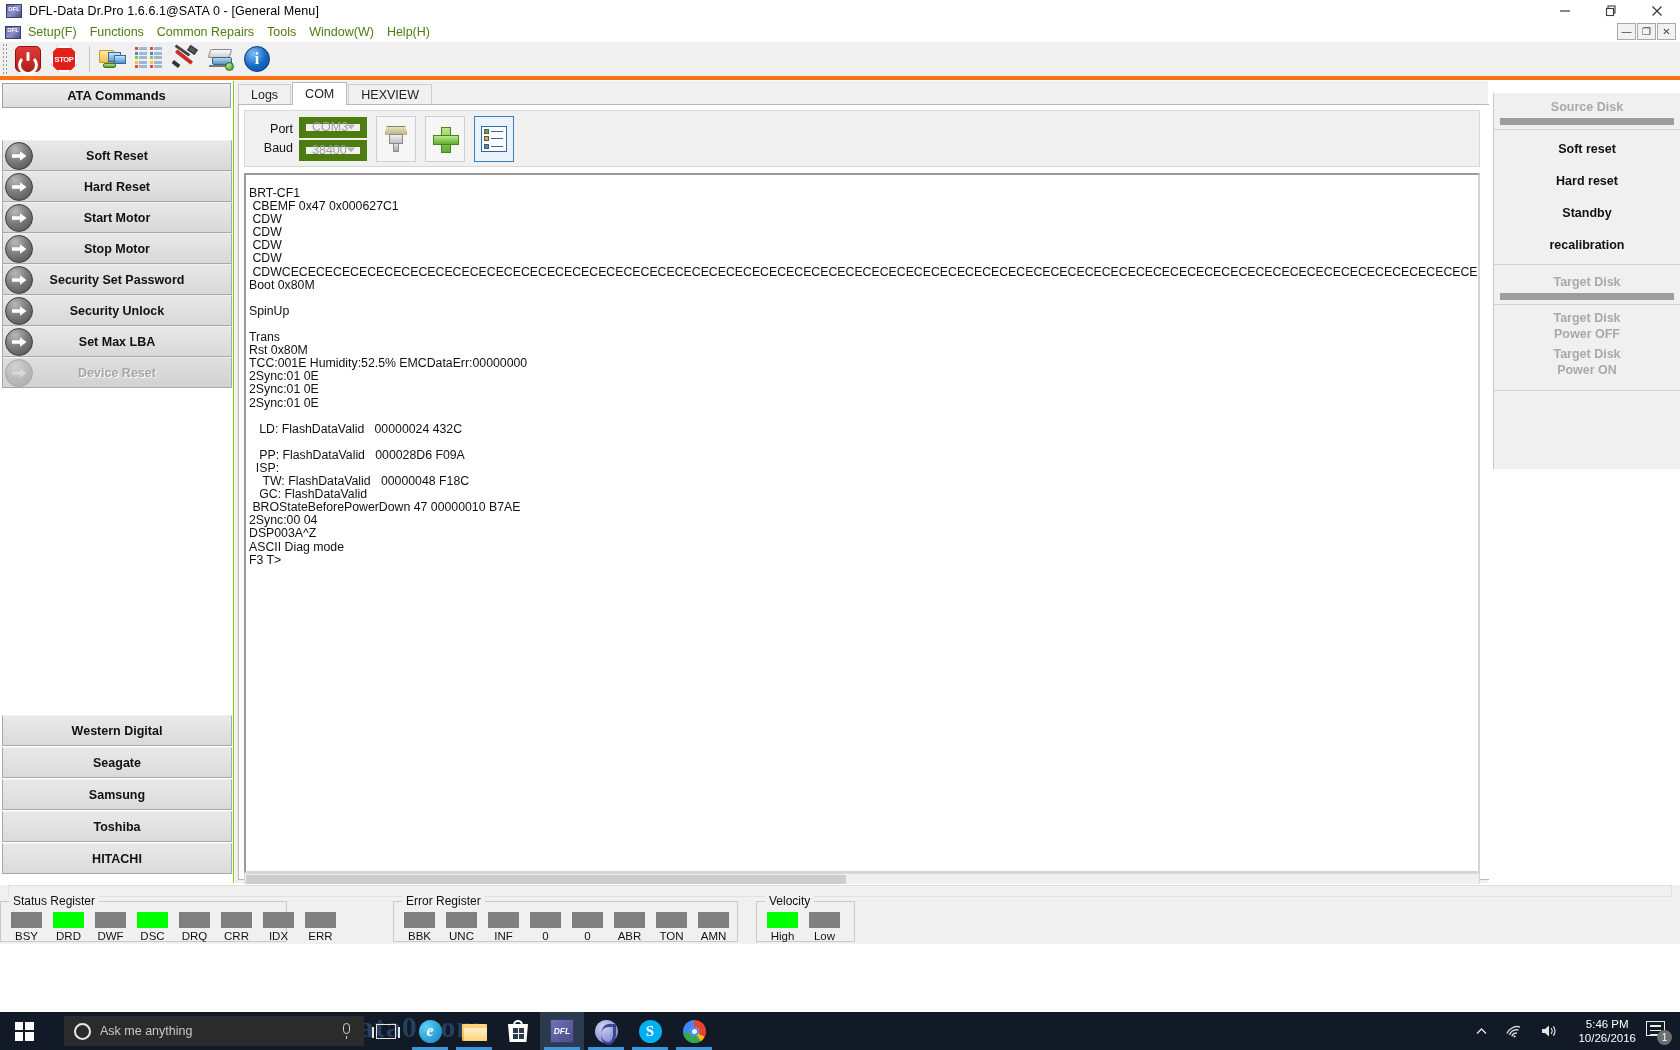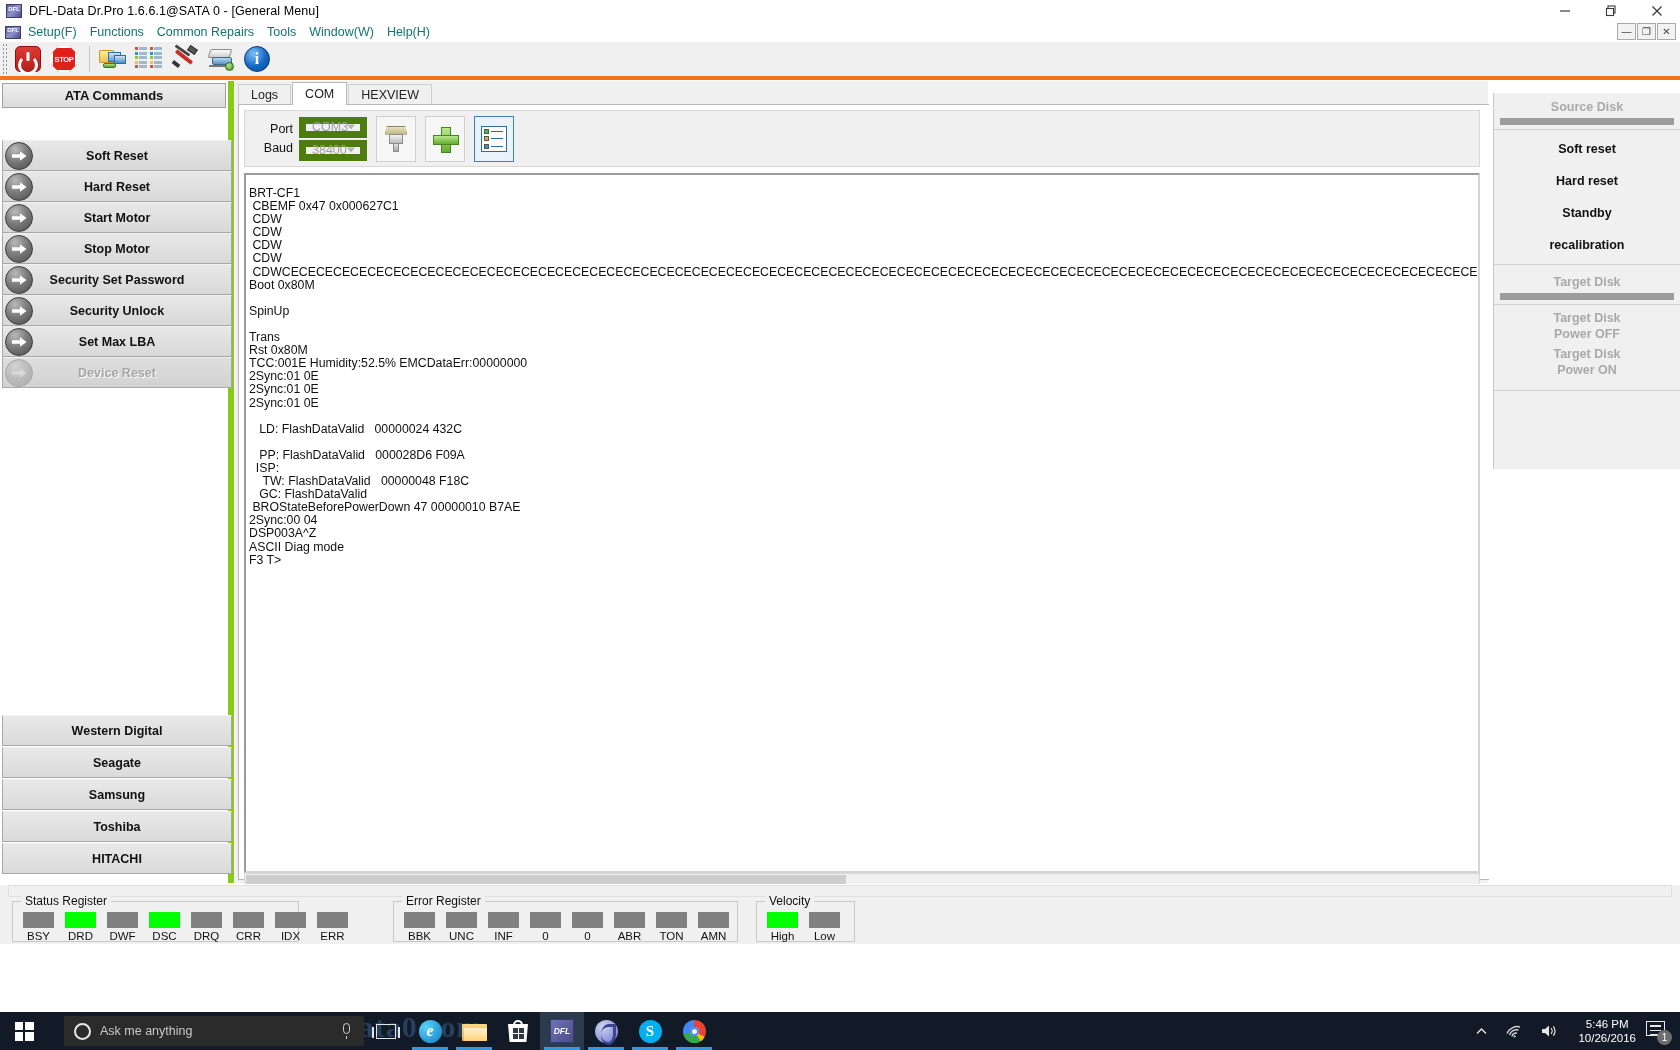--- a/index.html
+++ b/index.html
@@ -46,21 +46,21 @@
   #menu-icon {
     width: 16px; height: 13px; margin-left: 5px; margin-right: 7px;
     background: linear-gradient(135deg,#5a5d9e 0%,#8e92c9 50%,#4a4d86 100%);
     border: 1px solid #3b3e6b; position: relative;
   }
   #menu-icon::after {
     content: "DFL"; position: absolute; left: 0; right: 0; top: 0px;
     font-size: 6px; color: #fff; text-align: center; font-weight: bold;
   }
   .menu-item {
-    font-size: 12.5px; color: #0f766e; padding: 2px 9px 2px 0; margin-right: 4px;
+    font-size: 12.5px; color: #4d7c0f; padding: 2px 9px 2px 0; margin-right: 4px;
     white-space: nowrap; cursor: default;
   }
   .menu-restore { position:absolute; right:4px; top:1px; display:flex; }
   .menu-restore .mr {
     width: 19px; height: 17px; border: 1px solid #a9a9a9; background: #f2f2f2;
     margin-left: 1px; display:flex; align-items:center; justify-content:center;
     font-size: 10px; color:#444;
   }
 
   
@@ -134,21 +134,21 @@
     background:radial-gradient(circle at 35% 30%,#b9ea8e,#3d8f1f);border:1px solid #2e6d16;}
 
   .ic-info { width:26px;height:26px;border-radius:50%;
     background:radial-gradient(circle at 35% 28%,#7fc0f7 0%,#1267c4 55%,#0a4e9e 100%);
     border:1px solid #08356d; display:flex;align-items:center;justify-content:center;}
   .ic-info span { color:#fff;font-weight:bold;font-size:16px;font-family:"Liberation Serif",serif;}
 
   
   #left-panel {
     position: absolute; left: 0; top: 81px; width: 234px; height: 802px;
-    background: #ffffff; border-right: 6px solid #84cc16;
+    background: #ffffff; border-right: 1px solid #84cc16;
   }
   .panel-header {
     margin: 2px 2px 0 2px; height: 25px;
     background: linear-gradient(180deg,#eeeeee,#dcdcdc);
     border: 1px solid #a0a0a0;
     display: flex; align-items: center; justify-content: center;
     font-size: 13px; font-weight: bold; color: #111;
   }
   .cmd-btn {
     position: relative; margin: 0 2px; height: 31px;
@@ -717,21 +717,21 @@
       <div>Target Disk</div>
       <div>Power ON</div>
     </div>
     <div class="rdiv" style="margin-top:10px"></div>
   </div>
 </div>
 
 <div id="bottom">
   <div id="bottom-track"></div>
 
-  <div class="grp" style="left:12px; width:287px;">
+  <div class="grp" style="left:0; width:287px;">
     <div class="grp-label">Status Register</div>
     <div class="leds">
       <div class="led-cell">
           <div class="led"></div>
           <div class="led-lbl">BSY</div>
         </div>
       <div class="led-cell">
           <div class="led on"></div>
           <div class="led-lbl">DRD</div>
         </div>

